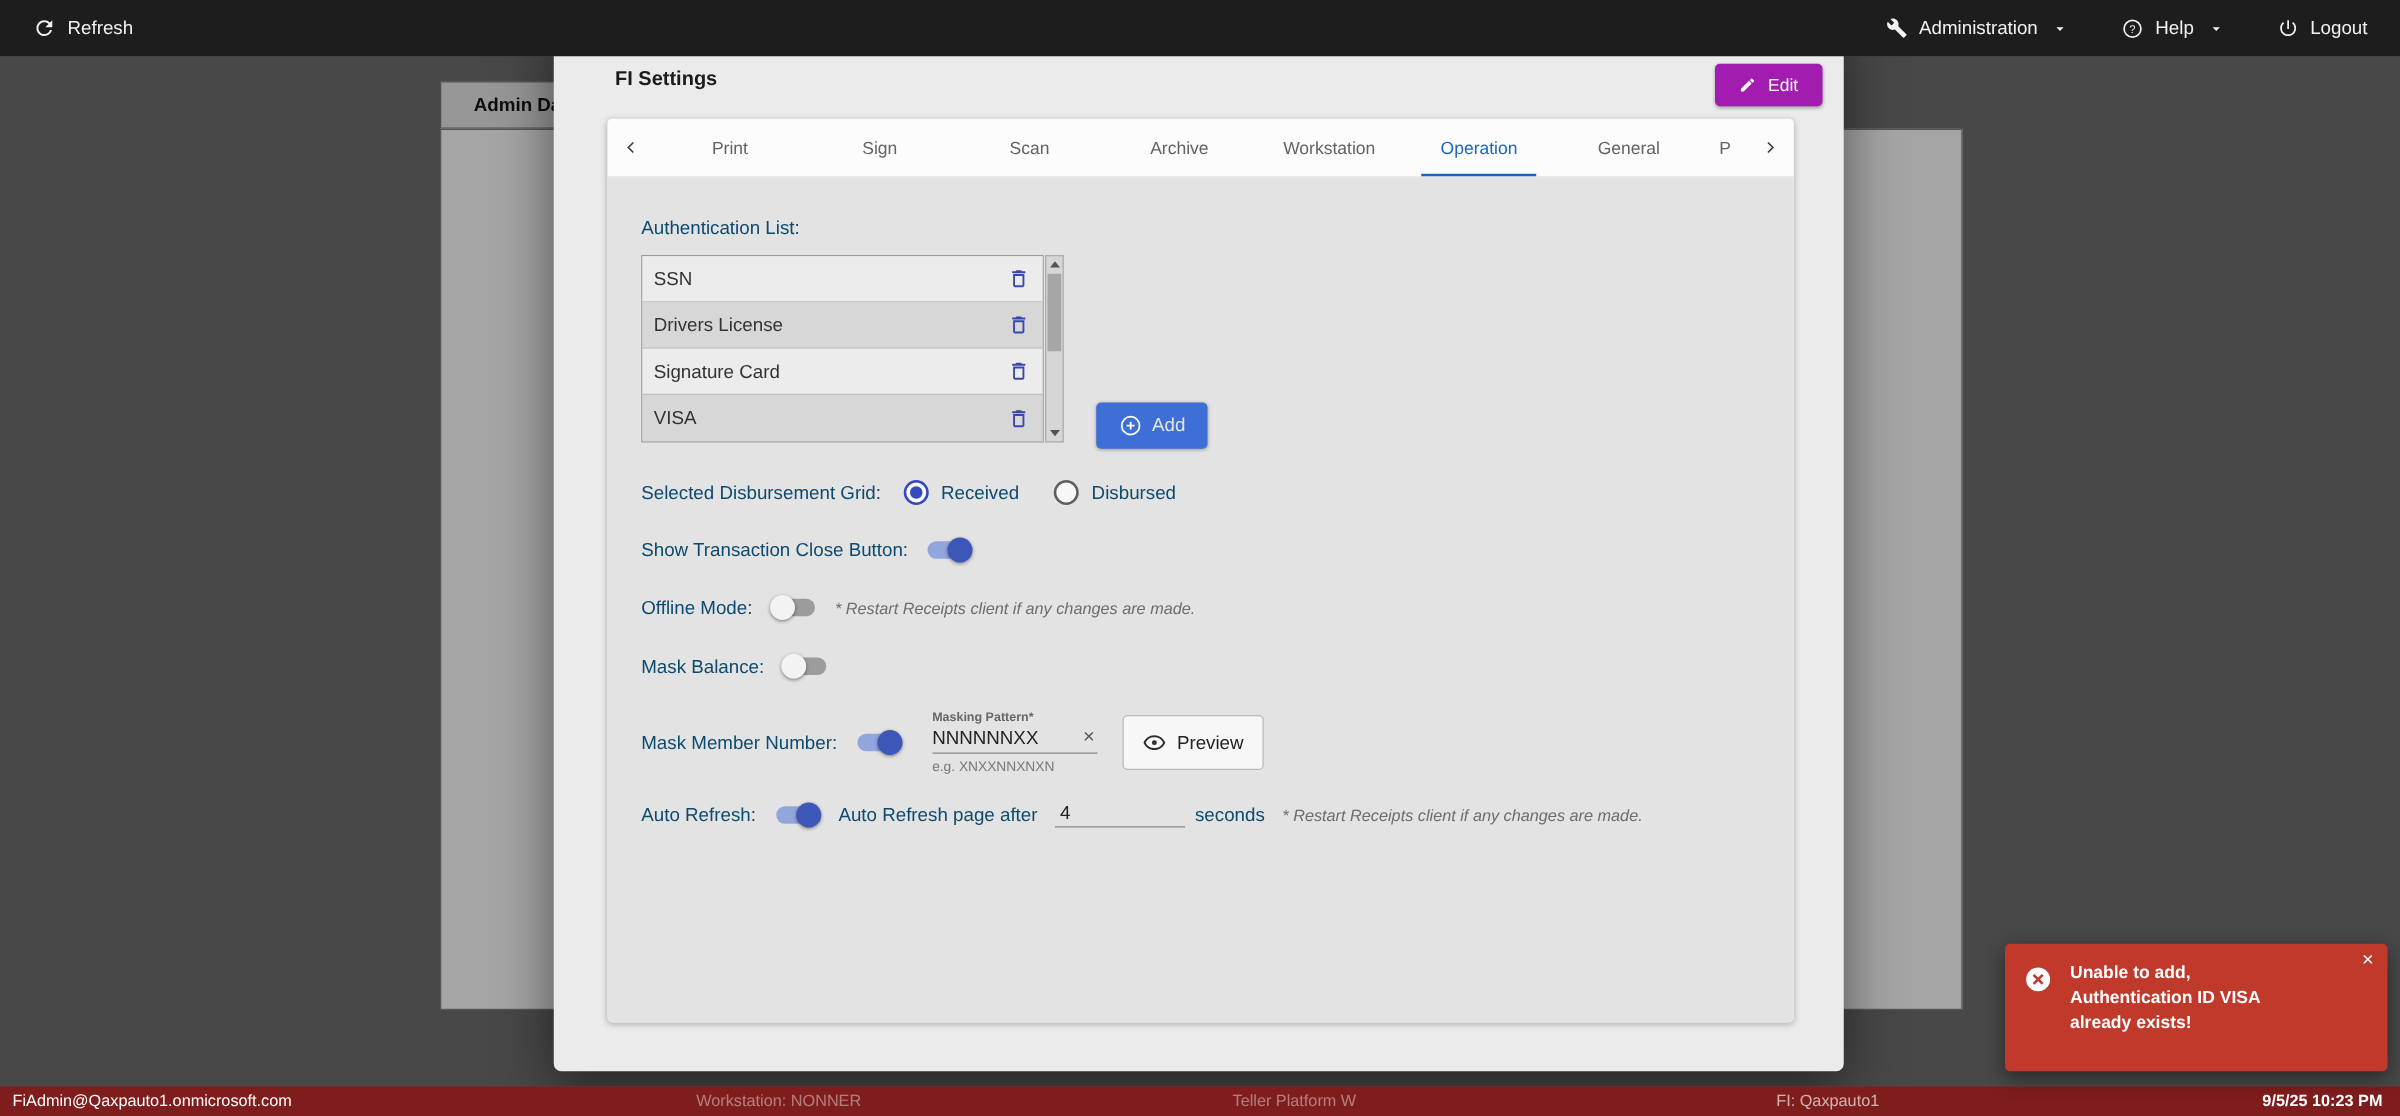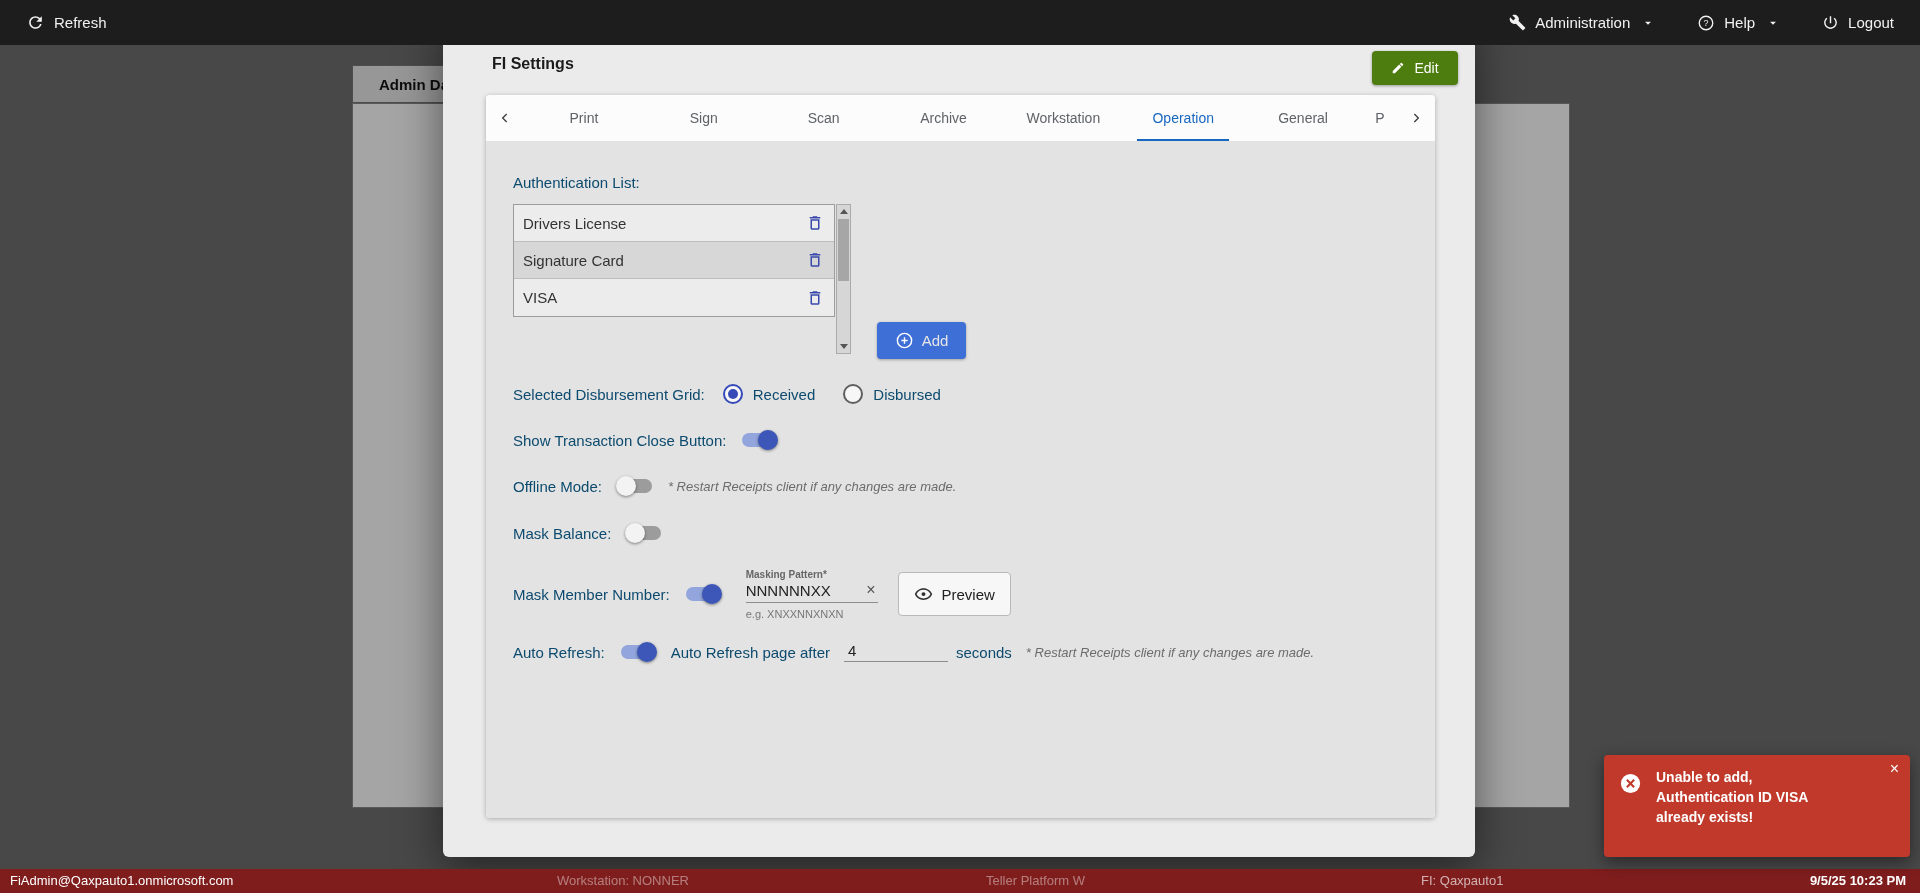--- a/index.html
+++ b/index.html
@@ -42,21 +42,21 @@
 
   
   .modal {
     position:absolute; left:443px; top:15px; width:1032px; height:842px;
     background:#ebebeb; border-radius:6px; z-index:50;
     box-shadow:0 12px 45px rgba(0,0,0,0.5);
   }
   .modal-title { position:absolute; left:49px; top:40px; font-size:16px; font-weight:bold; color:#1b1b1b; }
   .edit-btn {
     position:absolute; right:17px; top:36px; width:86px; height:34px;
-    background:#4d7c0f; border-radius:4px; color:#fff;
+    background:#a21caf; border-radius:4px; color:#fff;
     display:flex; align-items:center; justify-content:center; gap:9px;
     font-size:14px; cursor:pointer; box-shadow:0 1px 3px rgba(0,0,0,.35);
   }
 
   .card {
     position:absolute; left:43px; top:80px; width:949px; height:723px;
     background:#fbfbfb; border-radius:4px; overflow:hidden;
     box-shadow:0 1px 5px rgba(0,0,0,0.28);
   }
   .tabstrip { height:47px; background:#fcfcfc; display:flex; align-items:stretch; border-bottom:1px solid #e2e2e2; }
@@ -229,20 +229,28 @@
             <path d="M9.5 6l6 6-6 6" fill="none" stroke="#3c3c3c" stroke-width="2"></path>
           </svg>
       </div>
     </div>
 
     <div class="content">
 
       <div class="auth-label lbl">Authentication List:</div>
 
       <div class="auth-list">
+        <div class="auth-row">
+          <span>SSN</span>
+          <span class="trash-btn">
+            <svg width="18" height="18" viewBox="0 0 24 24">
+                <path d="M16 9v10H8V9h8m-1.5-6h-5l-1 1H5v2h14V4h-3.5l-1-1zM18 7H6v12c0 1.1.9 2 2 2h8c1.1 0 2-.9 2-2V7z" fill="#3949ab"></path>
+              </svg>
+          </span>
+        </div>
         <div class="auth-row">
           <span>Drivers License</span>
           <span class="trash-btn">
             <svg width="18" height="18" viewBox="0 0 24 24">
                 <path d="M16 9v10H8V9h8m-1.5-6h-5l-1 1H5v2h14V4h-3.5l-1-1zM18 7H6v12c0 1.1.9 2 2 2h8c1.1 0 2-.9 2-2V7z" fill="#3949ab"></path>
               </svg>
           </span>
         </div>
         <div class="auth-row">
           <span>Signature Card</span>

